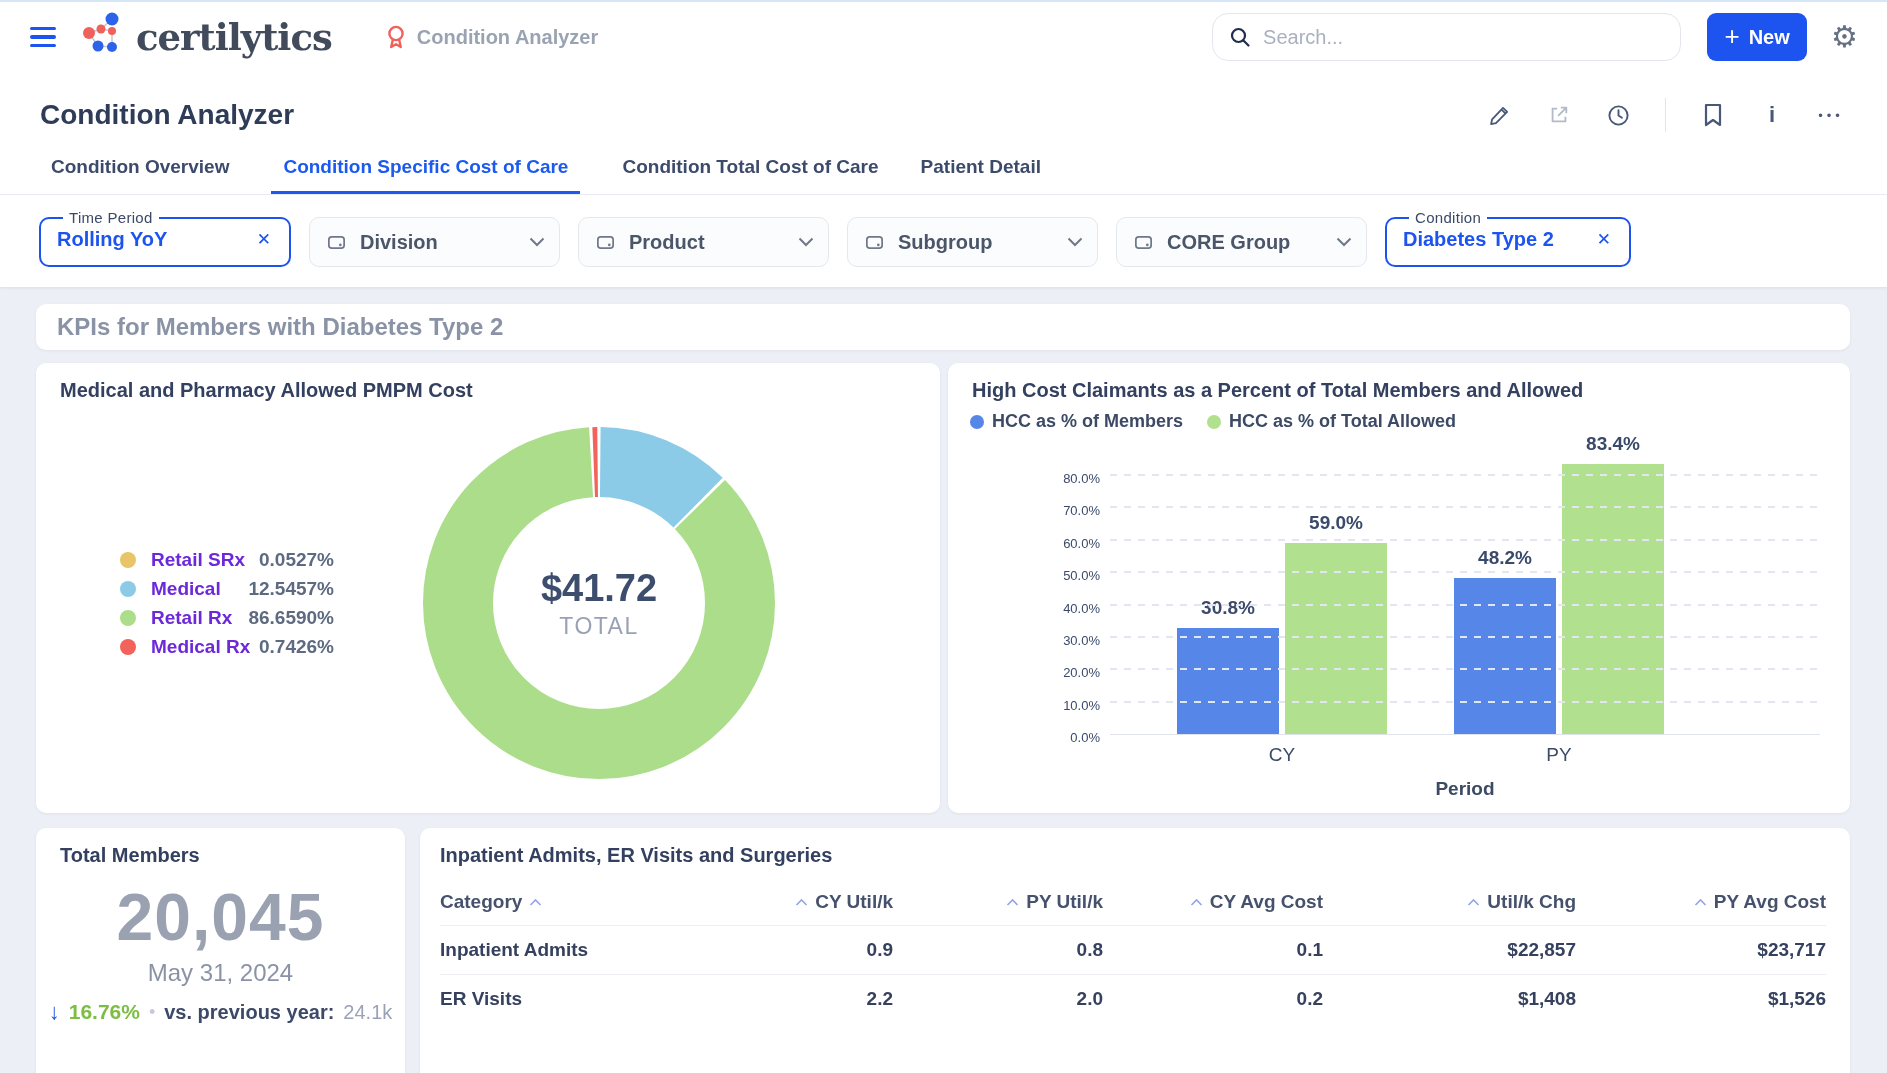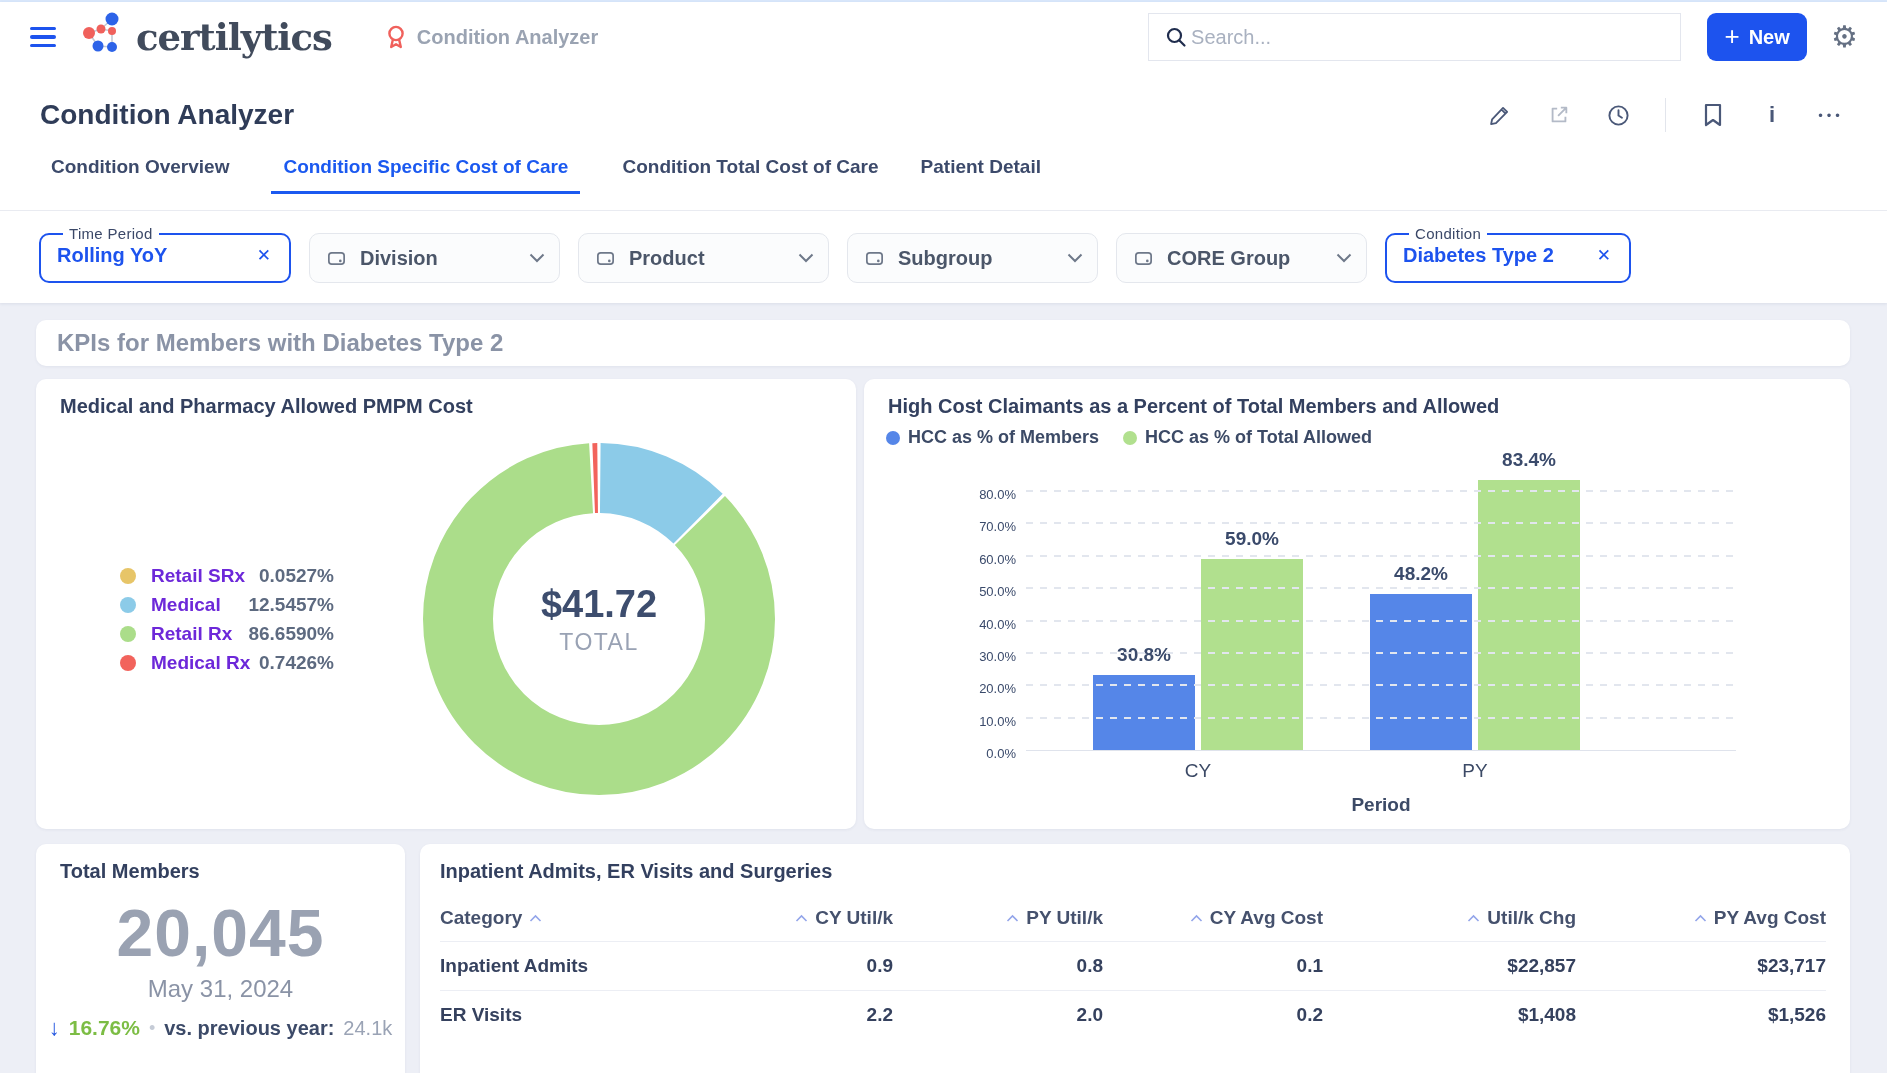--- a/index.html
+++ b/index.html
@@ -10,58 +10,58 @@
   
   .topwrap { background:#fff; padding-bottom:20px; box-shadow:0 1px 3px rgba(50,70,120,.10); }
   .appbar { height:70px; display:flex; align-items:center; padding:0 29px 0 30px; }
   .hamburger { width:26px; height:20px; display:flex; flex-direction:column; justify-content:space-between; cursor:pointer; }
   .hamburger span { display:block; height:3.4px; background:#1d53ee; border-radius:2px; }
   .logo { display:flex; align-items:center; margin-left:20px; }
   .logo svg { width:52px; height:52px; }
   .brand { font-family:"DejaVu Serif", serif; font-size:37px; font-weight:600; color:#414b5c; letter-spacing:-1px; margin-left:8px; }
   .appbadge { display:flex; align-items:center; gap:9px; margin-left:52px; }
   .appbadge .txt { font-size:20px; font-weight:700; color:#9aa3b2; }
-  .search { margin-left:auto; width:533px; height:48px; border:1px solid #e3e6ee; border-radius:0; display:flex; align-items:center; padding:0 16px; gap:4px; background:#fff; }
+  .search { margin-left:auto; width:469px; height:48px; border:1px solid #e3e6ee; border-radius:16px; display:flex; align-items:center; padding:0 16px; gap:12px; background:#fff; }
   .search input { border:none; outline:none; flex:1; font-size:20px; color:#3b4868; font-family:inherit; }
   .search input::placeholder { color:#a9b1c0; }
   .btn-new { margin-left:26px; width:100px; height:48px; border:none; border-radius:9px; background:#1d53ee; color:#fff; font-size:20px; font-weight:700; display:flex; align-items:center; justify-content:center; gap:9px; cursor:pointer; font-family:inherit; }
   .btn-new .plus { font-size:26px; font-weight:400; line-height:1; margin-top:-2px; }
   .gear { margin-left:24px; font-size:30px; color:#657083; line-height:1; cursor:pointer; }
 
   .titlebar { display:flex; align-items:center; padding:26px 44px 0 40px; }
   .titlebar h1 { font-size:28px; font-weight:700; color:#2f3c58; }
   .title-actions { margin-left:auto; display:flex; align-items:center; gap:35px; }
   .ticon { width:24px; height:24px; display:flex; align-items:center; justify-content:center; color:#4a5878; cursor:pointer; }
   .ticon.light { color:#b3bac7; }
   .vdiv { width:1px; height:34px; background:#e2e5ec; }
   .info-i { font-size:22px; font-weight:700; color:#4a5878; }
   .dots { font-size:13px; letter-spacing:4px; color:#4a5878; }
 
-  .tabs { display:flex; gap:42px; padding:24px 0 16px 51px; border-bottom:1px solid #e9ebf1; }
+  .tabs { display:flex; gap:42px; padding:24px 0 0 51px; border-bottom:1px solid #e9ebf1; }
   .tab { font-size:19px; font-weight:700; color:#3c4a6b; padding:0 0 16px; cursor:pointer; white-space:nowrap; }
   .tab.active { color:#1b59f0; border-bottom:3px solid #1b59f0; padding:0 12px 13px; }
 
   .filterbar { display:flex; align-items:flex-end; gap:18px; padding:14px 0 0 39px; }
   fieldset.chip-active { border:2px solid #1d53ee; border-radius:10px; width:252px; height:58px; padding:0 14px 0 16px; background:#fff; }
   fieldset.chip-active legend { padding:0 6px; margin-left:6px; font-size:15px; font-weight:400; color:#3b4868; letter-spacing:.3px; }
   .chip-active .row { display:flex; align-items:center; justify-content:space-between; margin-top:1px; }
   .chip-active .val { font-size:20px; font-weight:700; color:#1d53ee; }
   .chip-active .x { color:#1d53ee; font-size:17px; cursor:pointer; padding:2px 4px; }
   .chip { width:251px; height:50px; border:1px solid #e4e7ed; border-radius:10px; background:#fbfcfd; display:flex; align-items:center; gap:13px; padding:0 14px 0 16px; cursor:pointer; }
   .chip .lbl { font-size:20px; font-weight:600; color:#4b5669; flex:1; }
   .chip svg { flex:none; }
 
   
   .content { padding:17px 37px 0 36px; }
   .card { background:#fff; border-radius:10px; box-shadow:0 1px 3px rgba(50,70,120,.07); }
   .kpi-banner { height:46px; display:flex; align-items:center; padding-left:21px; margin-bottom:13px; }
   .kpi-banner span { font-size:24px; font-weight:600; color:#8a93a6; }
 
   .charts-row { display:flex; gap:8px; }
-  .donut-card { width:820px; height:450px; position:relative; }
+  .donut-card { width:904px; height:450px; position:relative; }
   .card-title { padding:16px 0 0 24px; font-size:20px; font-weight:700; color:#33405f; }
   .dlegend { position:absolute; left:84px; top:182px; width:214px; }
   .dlegend-row { display:flex; align-items:center; height:29px; }
   .dot { width:16px; height:16px; border-radius:50%; flex:none; margin-right:15px; }
   .dlegend-row .l { font-size:19px; font-weight:600; color:#6d28d9; flex:1; }
   .dlegend-row .v { font-size:19px; font-weight:600; color:#5d6a80; text-align:right; }
   .donut { position:absolute; left:387px; top:64px; width:352px; height:352px; }
   .donut-center { position:absolute; inset:0; display:flex; flex-direction:column; align-items:center; justify-content:center; pointer-events:none; }
   .donut-center .cv { font-size:38px; font-weight:700; color:#3d4d6e; }
   .donut-center .cl { font-size:23px; color:#99a2b4; letter-spacing:1.5px; margin-top:3px; }
@@ -325,21 +325,21 @@
               <div class="ytick" style="bottom: 54.75px;">20.0%</div>
               <div class="ytick" style="bottom: 87.125px;">30.0%</div>
               <div class="ytick" style="bottom: 119.5px;">40.0%</div>
               <div class="ytick" style="bottom: 151.875px;">50.0%</div>
               <div class="ytick" style="bottom: 184.25px;">60.0%</div>
               <div class="ytick" style="bottom: 216.625px;">70.0%</div>
               <div class="ytick" style="bottom: 249px;">80.0%</div>
             </div>
           <div class="plot" id="plot">
             <div class="bar-group" style="left:67px">
-              <div class="bar" style="height: 75px; background: rgb(85, 134, 232);">
+              <div class="bar" style="height: 106px; background: rgb(85, 134, 232);">
                 <span class="bar-val">30.8%</span>
               </div>
               <div class="bar" style="height: 191px; background: rgb(177, 224, 142);">
                 <span class="bar-val">59.0%</span>
               </div>
             </div>
             <div class="bar-group" style="left:344px">
               <div class="bar" style="height: 156px; background: rgb(85, 134, 232);">
                 <span class="bar-val">48.2%</span>
               </div>

